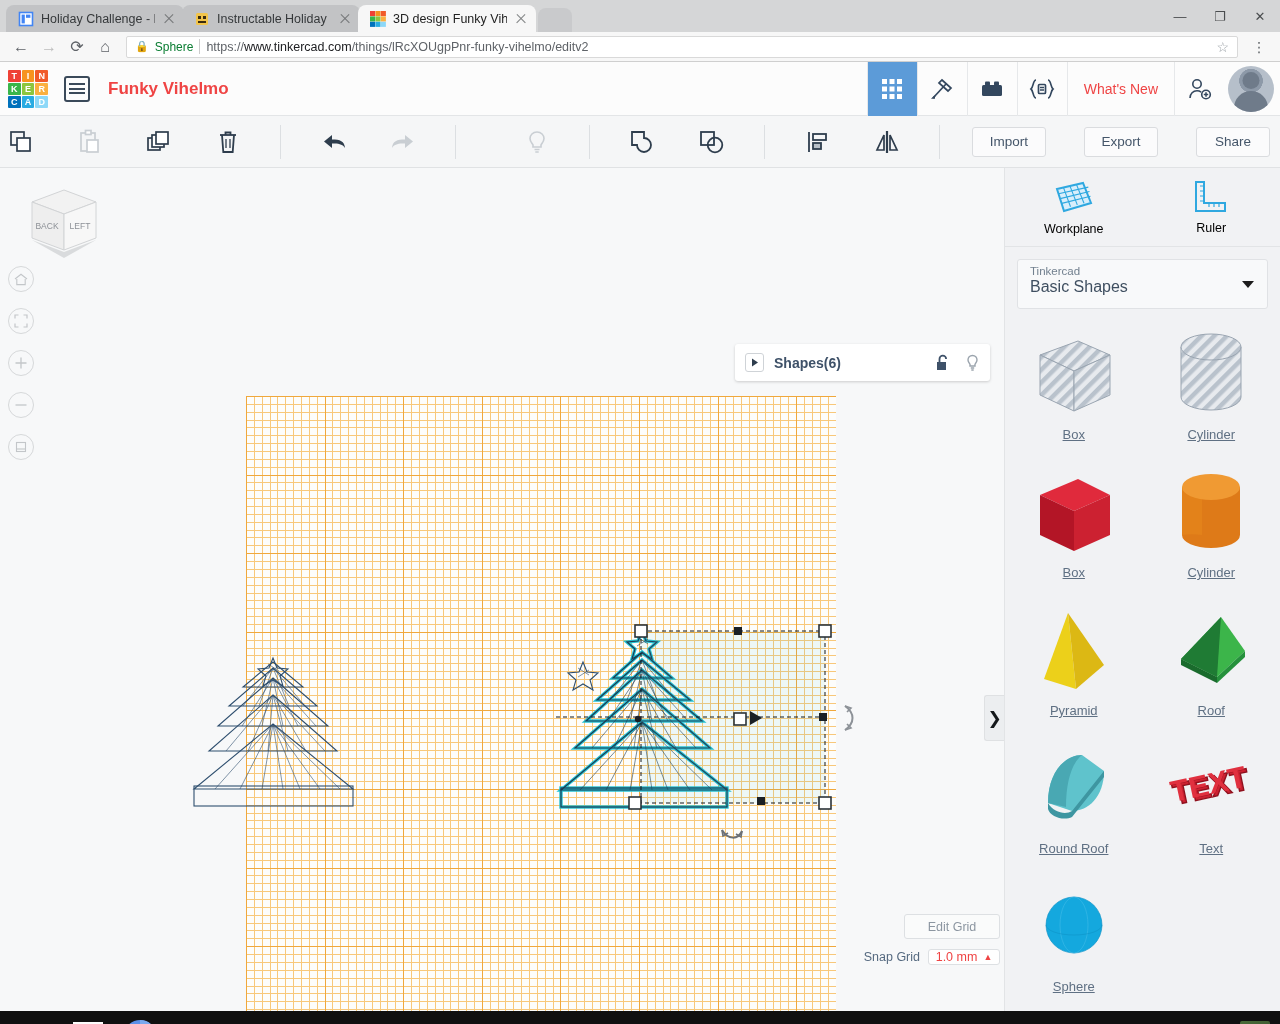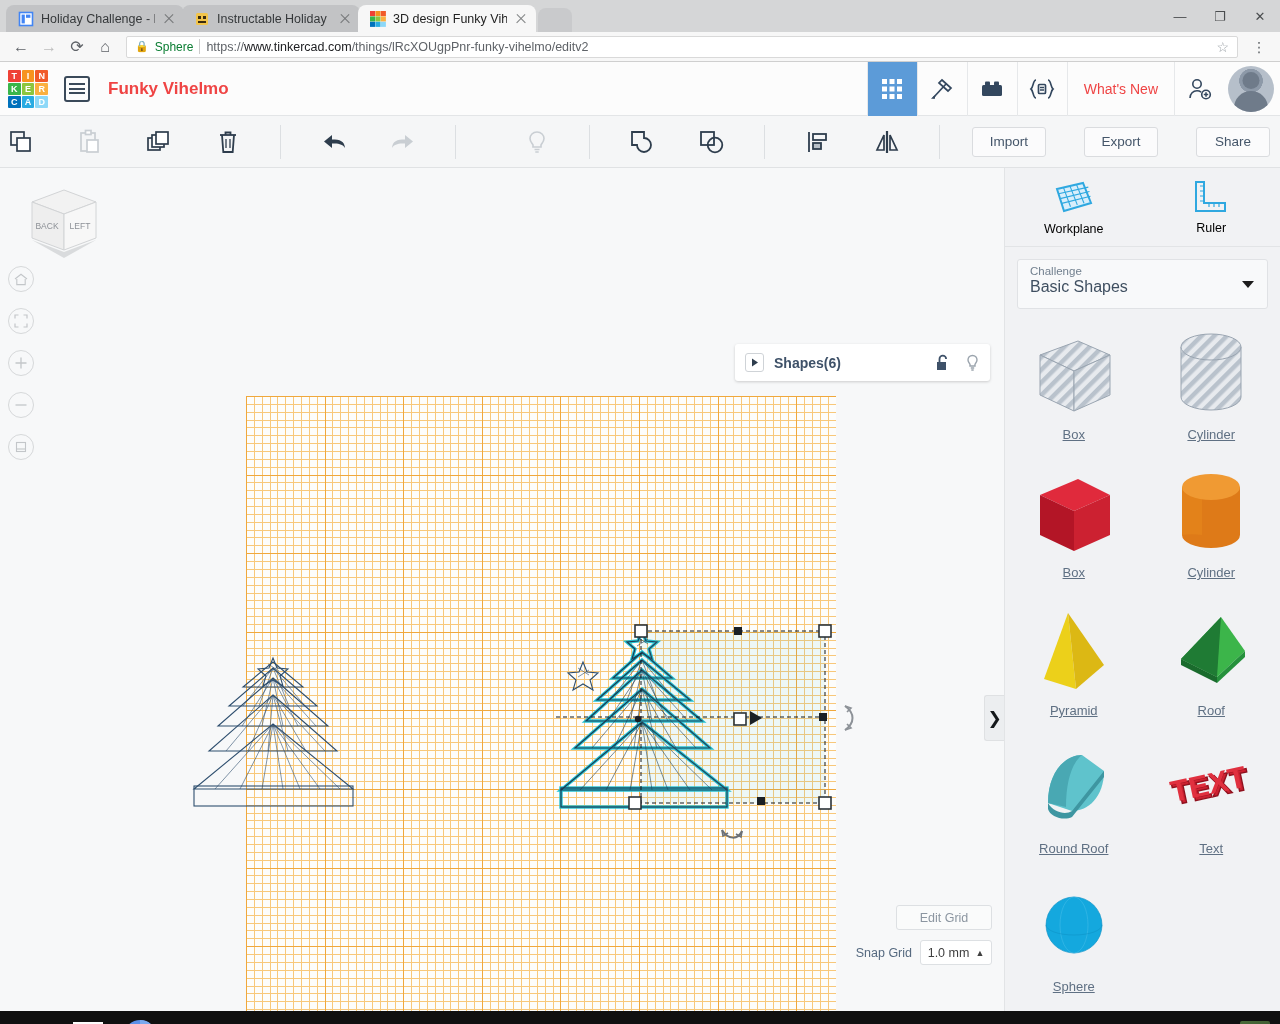--- a/index.html
+++ b/index.html
@@ -180,31 +180,31 @@
     position: absolute; left: 246px; top: 228px; width: 590px; height: 745px;
     background:
       repeating-linear-gradient(to right, #f0a83c 0 1px, transparent 1px 78.6px),
       repeating-linear-gradient(to bottom, #f0a83c 0 1px, transparent 1px 78.6px),
       repeating-linear-gradient(to right, #f8c87a 0 1px, transparent 1px 7.86px),
       repeating-linear-gradient(to bottom, #f8c87a 0 1px, transparent 1px 7.86px),
       #fdfdfb;
   }
 
   
-  #grid-controls { position: absolute; right: 12px; bottom: 46px; text-align: right; }
+  #grid-controls { position: absolute; right: 4px; bottom: 46px; text-align: right; }
   #edit-grid-btn {
     display: inline-flex; align-items: center; justify-content: center;
     width: 96px; height: 25px; border: 1px solid #dde0e3; background: #fafbfb;
     border-radius: 3px; font-size: 12.5px; color: #8c96a1;
   }
   #snap-row { margin-top: 10px; display: flex; align-items: center; justify-content: flex-end; gap: 8px; }
   #snap-label { font-size: 12.5px; color: #566a80; }
   #snap-select {
-    width: 72px; height: 25px; border: 1px solid #dde0e3; background: #fff;
-    border-radius: 3px; font-size: 12.5px; color: #404040;
+    width: 72px; height: 16px; border: 1px solid #dde0e3; background: #fff;
+    border-radius: 3px; font-size: 12.5px; color: #ef4444;
     display: flex; align-items: center; justify-content: center; gap: 6px;
   }
 
   
   #right-panel {
     width: 276px; background: #f1f2f4; border-left: 1px solid #e2e4e6;
     display: flex; flex-direction: column;
   }
   #panel-top { display: flex; height: 78px; }
   .panel-top-item {
@@ -683,21 +683,21 @@
             <path d="M12 6 H8 M12 11 H8 M12 16 H8 M12 21 H8" stroke-width="1.2"></path>
             <path d="M17 23 V27 M22 23 V27 M27 23 V27" stroke-width="1.2"></path>
           </svg>
         </span>
         <span class="lbl">Ruler</span>
       </div>
     </div>
     <div id="panel-divider"></div>
 
     <div id="shape-select">
-      <div class="grp">Challenge</div>
+      <div class="grp">Tinkercad</div>
       <div class="cur">Basic Shapes</div>
       <div class="caret"></div>
     </div>
 
     <div id="shape-grid">
 
       <div class="shape-cell">
         <div class="shape-art">
           <svg width="88" height="92" viewBox="0 0 88 92">
             <defs>

